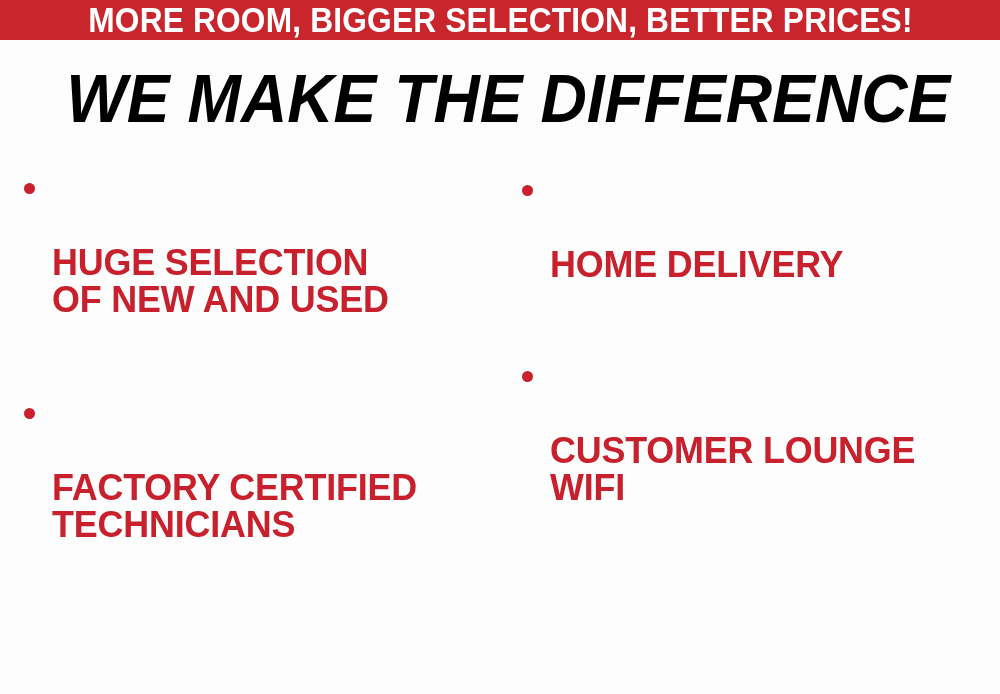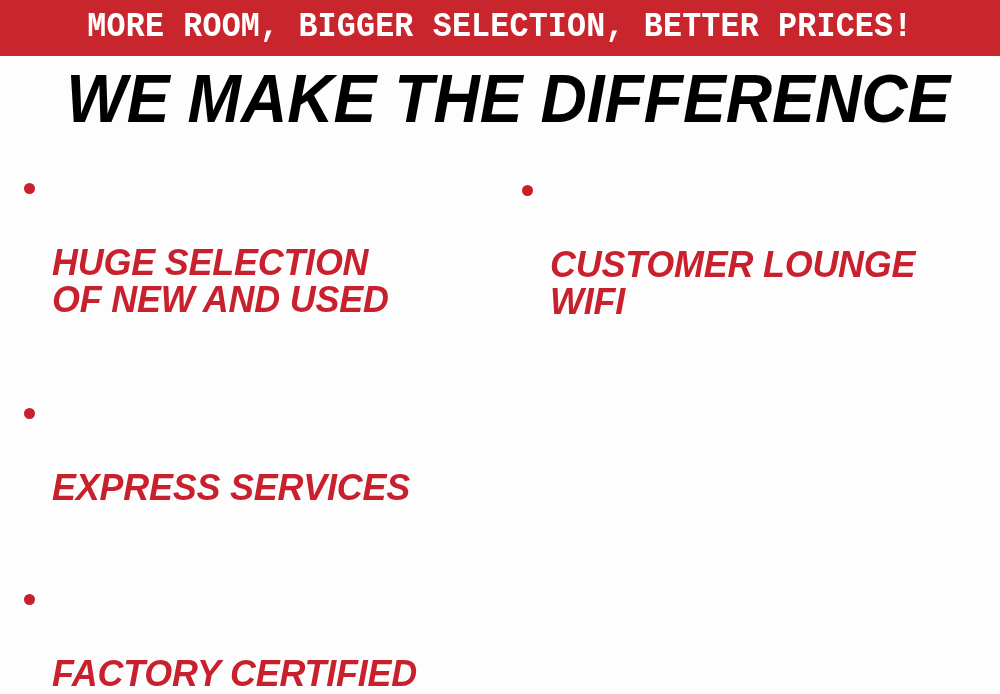--- a/index.html
+++ b/index.html
@@ -18,26 +18,25 @@
     font-family: "Liberation Sans", "DejaVu Sans", sans-serif;
     -webkit-font-smoothing: antialiased;
   }
 
   
   #header-bar {
     position: absolute;
     left: 0;
     top: 0;
     width: 1000px;
-    height: 56px;
+    height: 40px;
     background: #c9252d;
     display: flex;
     align-items: center;
     justify-content: center;
-    font-family: Liberation Mono, monospace;
   }
 
   #header-bar-text {
     color: #ffffff;
     font-size: 35px;
     font-weight: bold;
     letter-spacing: 0.2px;
     white-space: nowrap;
     text-transform: uppercase;
     transform: scaleX(0.905);
@@ -95,21 +94,20 @@
   .bullet-item {
     position: relative;
     padding-left: 38px;
     color: #c8202c;
     font-size: 37px;
     font-weight: bold;
     line-height: 1.0;
     text-transform: uppercase;
     letter-spacing: -0.2px;
     white-space: pre-line;
-    font-style: italic;
   }
 
   .bullet-dot {
     position: absolute;
     left: 10px;
     top: 13px;
     width: 11px;
     height: 11px;
     border-radius: 50%;
     background: #c8202c;
@@ -154,31 +152,31 @@
   <div id="columns">
 
     <div class="column" id="column-left">
       <div class="bullet-item">
         <span class="bullet-dot"></span>
         <span class="bullet-label">HUGE SELECTION
 OF NEW AND USED</span>
       </div>
       <div class="bullet-item">
         <span class="bullet-dot"></span>
-        <span class="bullet-label">EXPRESS SERVICES</span>
-      </div>
-      <div class="bullet-item">
-        <span class="bullet-dot"></span>
         <span class="bullet-label">FACTORY CERTIFIED
 TECHNICIANS</span>
       </div>
 
     </div>
 
     <div class="column" id="column-right">
+      <div class="bullet-item">
+        <span class="bullet-dot"></span>
+        <span class="bullet-label">HOME DELIVERY</span>
+      </div>
       <div class="bullet-item">
         <span class="bullet-dot"></span>
         <span class="bullet-label">CUSTOMER LOUNGE
 WIFI</span>
       </div>
 
     </div>
 
   </div>
 </div>

